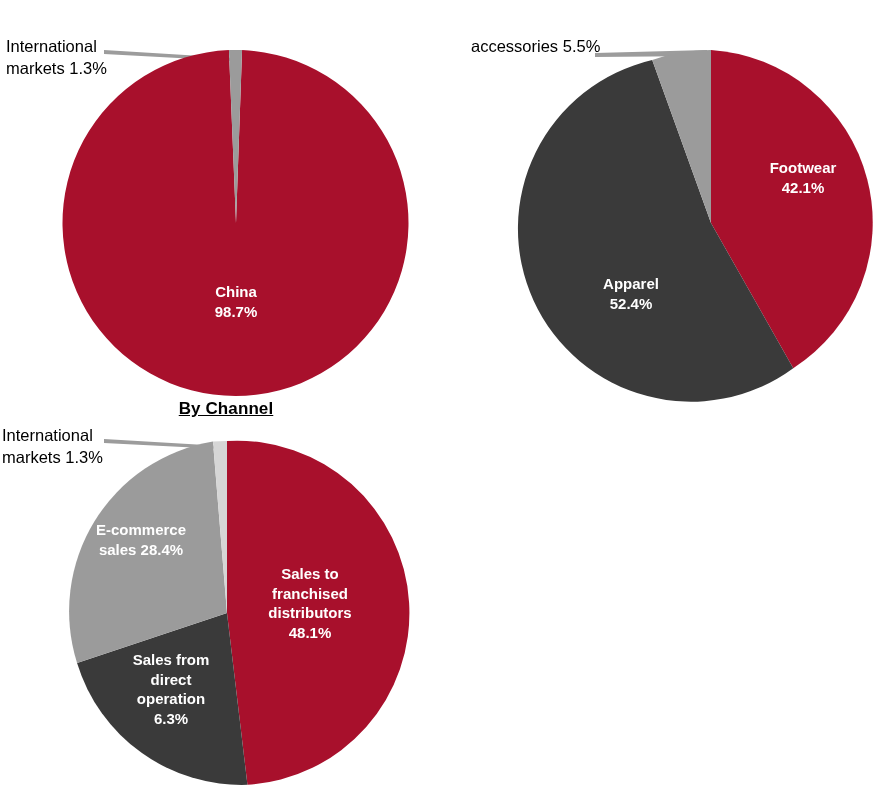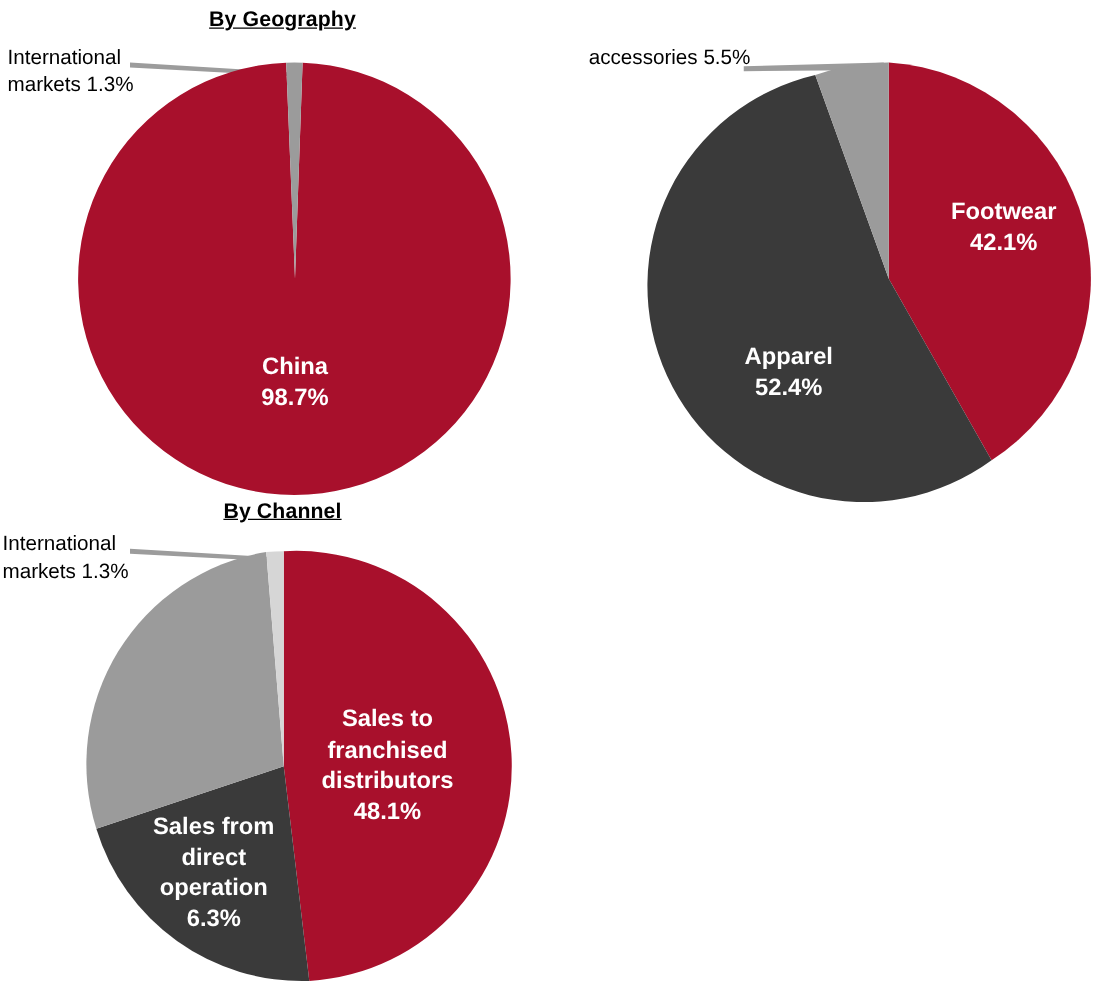--- a/index.html
+++ b/index.html
@@ -30,39 +30,38 @@
   .callout {
     position: absolute;
     font-size: 16.5px;
     color: #000000;
     line-height: 1.32;
     white-space: nowrap;
   }
   .slice-label {
     position: absolute;
     text-align: center;
-    font-size: 19px;
+    font-size: 15px;
     font-weight: bold;
     color: #ffffff;
     line-height: 1.3;
     white-space: nowrap;
     pointer-events: none;
   }
   svg { display: block; overflow: visible; }
   .leader {
     position: absolute;
     overflow: visible;
   }
 </style>
 </head>
 <body>
 
 <div class="panel" style="left:0; top:0; width:440px; height:400px;">
 
-  <div class="chart-title" style="left:0; top:6px; width:452px;">By Geography </div>
 
   <svg class="leader" width="200" height="30" style="left:104px; top:48px;">
     <polygon points="0,2 130,10 130,13 0,6" fill="#9C9C9C"></polygon>
   </svg>
 
   <div class="callout" style="left:6px; top:36px; text-align:left;">
     <div>International</div>
     <div>markets 1.3%</div>
   </div>
 
@@ -127,20 +126,24 @@
 
     <path d="M 172 172 L 172 0 A 172 172 0 0 1 192.45 343.78 Z" fill="#A8102C"></path>
 
     <path d="M 172 172 L 192.45 343.78 A 172 172 0 0 1 22.07 222.01 Z" fill="#3A3A3A"></path>
 
     <path d="M 172 172 L 22.07 222.01 A 172 172 0 0 1 157.96 0.57 Z" fill="#9B9B9B"></path>
 
     <path d="M 172 172 L 157.96 0.57 A 172 172 0 0 1 172 0 Z" fill="#D6D6D6"></path>
   </svg>
 
+  <div class="slice-label" style="left:76px; top:128px; width:130px;">
+    <div>E-commerce</div>
+    <div>sales 28.4%</div>
+  </div>
 
   <div class="slice-label" style="left:111px; top:258px; width:120px;">
     <div>Sales from</div>
     <div>direct</div>
     <div>operation</div>
     <div>6.3%</div>
   </div>
 
   <div class="slice-label" style="left:245px; top:172px; width:130px;">
     <div>Sales to</div>

